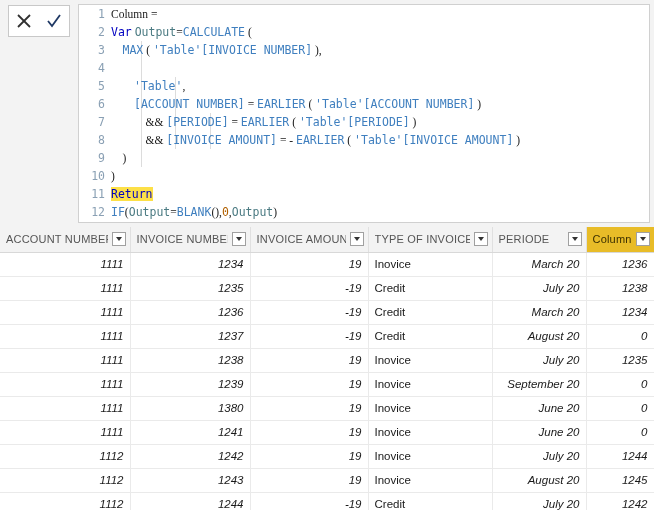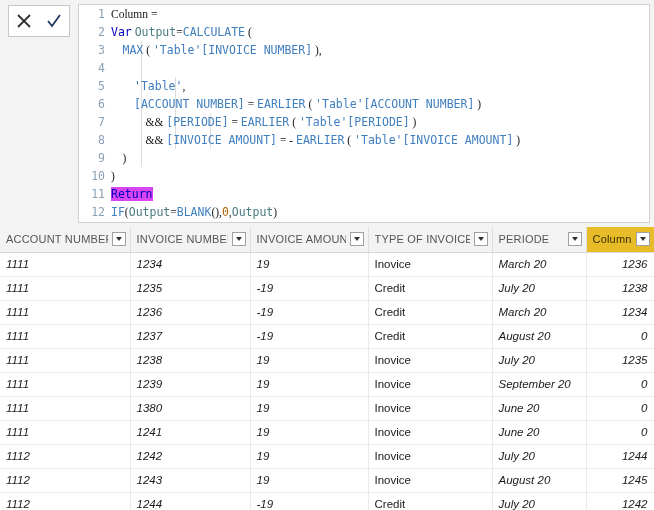--- a/index.html
+++ b/index.html
@@ -68,21 +68,21 @@
   }
 
   
   .tok-kw      { color: #0000c0; text-align: center; }      
   .tok-fn      { color: #3f7fbf; }      
   .tok-var     { color: #4a7a82; }      
   .tok-col     { color: #3f7fbf; }      
   .tok-str     { color: #3f7fbf; text-align: center; }      
   .tok-plain   { color: #202020; font-family: Liberation Serif, serif; }
   .tok-num     { color: #b06000; }
-  .sel-hl      { background: #d946ef; }
+  .sel-hl      { background: #fde047; }
 
   
   .guide {
     position: absolute;
     top: 0; bottom: 0;
     width: 1px;
     background: #dcdcdc;
   }
 
   
@@ -141,21 +141,21 @@
   table.grid td {
     height: 24px;
     border-bottom: 1px solid #eaeaea;
     border-right: 1px solid #eaeaea;
     padding: 0 6px;
     color: #1a1a1a;
     font-size: 11.5px;
     vertical-align: middle;
     background: #ffffff;
   }
-  td.num   { text-align: left; font-style: italic; }
+  td.num   { text-align: right; font-style: italic; }
   td.txt   { text-align: left;  font-style: normal; }
   td.colv  { text-align: right; font-style: italic; background: #ededed; border-right: none; }
 </style>
 </head>
 <body>
 
 <div id="formula-region">
 
   <div id="commit-buttons">
     <div class="cmd-btn">

